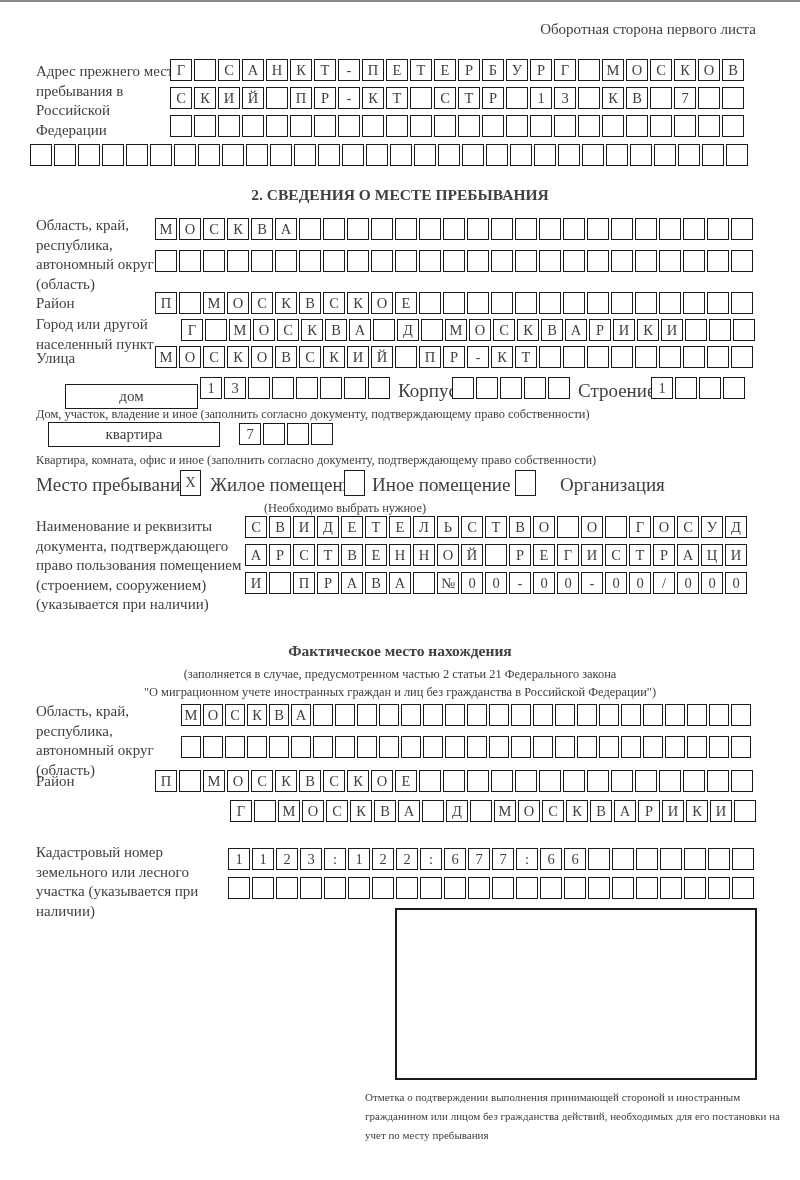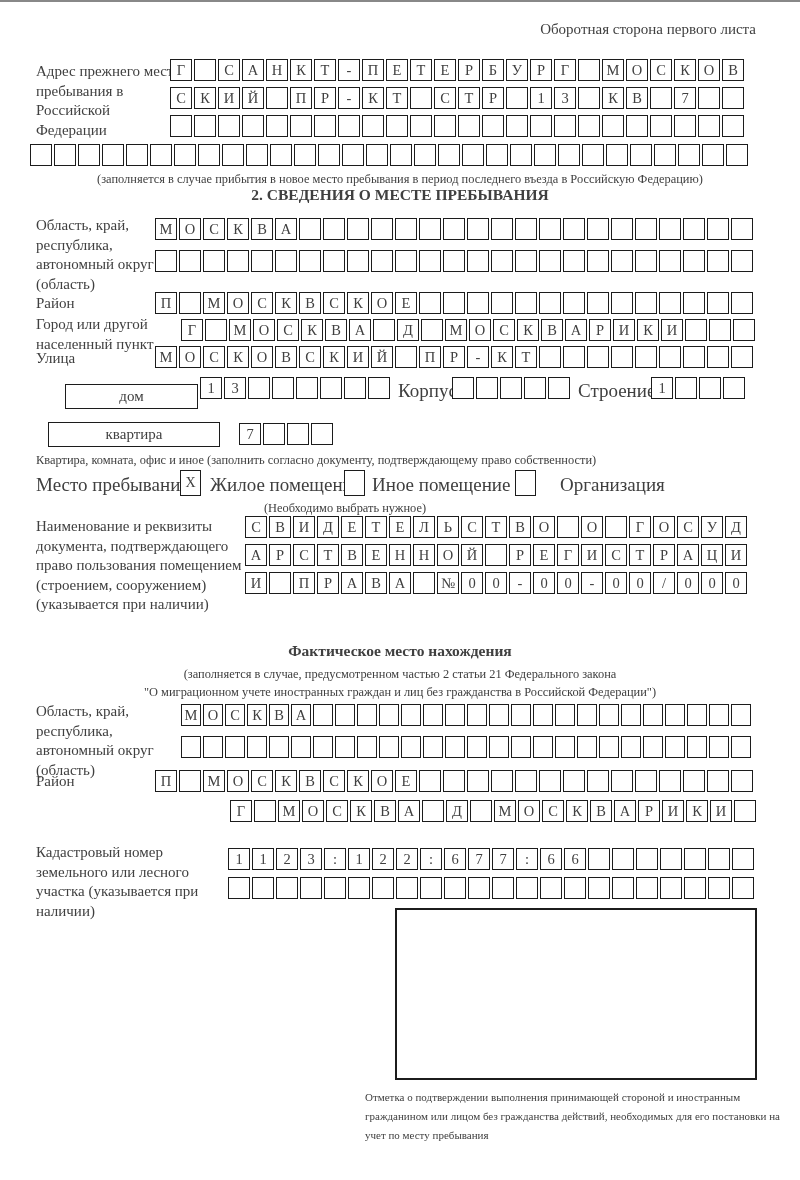--- a/index.html
+++ b/index.html
@@ -135,21 +135,20 @@
       <div class="cell"></div>
       <div class="cell"></div>
       <div class="cell"></div>
       <div class="cell"></div>
       <div class="cell"></div>
       <div class="cell"></div>
       <div class="cell"></div>
       <div class="cell"></div>
       <div class="cell"></div>
     </div>
-  <div class="abs cap center" style="left:0;top:169px;">(заполняется в случае прибытия в новое место пребывания в период последнего въезда в Российскую Федерацию)</div>
 
   <div class="abs title" style="left:0;top:184px;">2. СВЕДЕНИЯ О МЕСТЕ ПРЕБЫВАНИЯ</div>
 
   <div class="abs lbl" style="left:36px;top:214px;width:120px;">Область, край, республика, автономный округ (область)</div>
   <div class="abs cellrow" style="left:155px;top:216px;">
       <div class="cell">М</div>
       <div class="cell">О</div>
       <div class="cell">С</div>
       <div class="cell">К</div>
       <div class="cell">В</div>
@@ -307,20 +306,21 @@
       <div class="cell"></div>
       <div class="cell"></div>
     </div>
   <div class="abs inline-lbl" style="left:578px;top:378px;">Строение</div>
   <div class="abs cellrow" style="left:651px;top:375px;">
       <div class="cell">1</div>
       <div class="cell"></div>
       <div class="cell"></div>
       <div class="cell"></div>
     </div>
+  <div class="abs cap" style="left:36px;top:404px;width:720px;">Дом, участок, владение и иное (заполнить согласно документу, подтверждающему право собственности)</div>
 
   <div class="abs typebox" style="left:48px;top:420px;width:172px;">квартира</div>
   <div class="abs cellrow" style="left:239px;top:421px;">
       <div class="cell">7</div>
       <div class="cell"></div>
       <div class="cell"></div>
       <div class="cell"></div>
     </div>
   <div class="abs cap" style="left:36px;top:450px;width:720px;">Квартира, комната, офис и иное (заполнить согласно документу, подтверждающему право собственности)</div>
 

